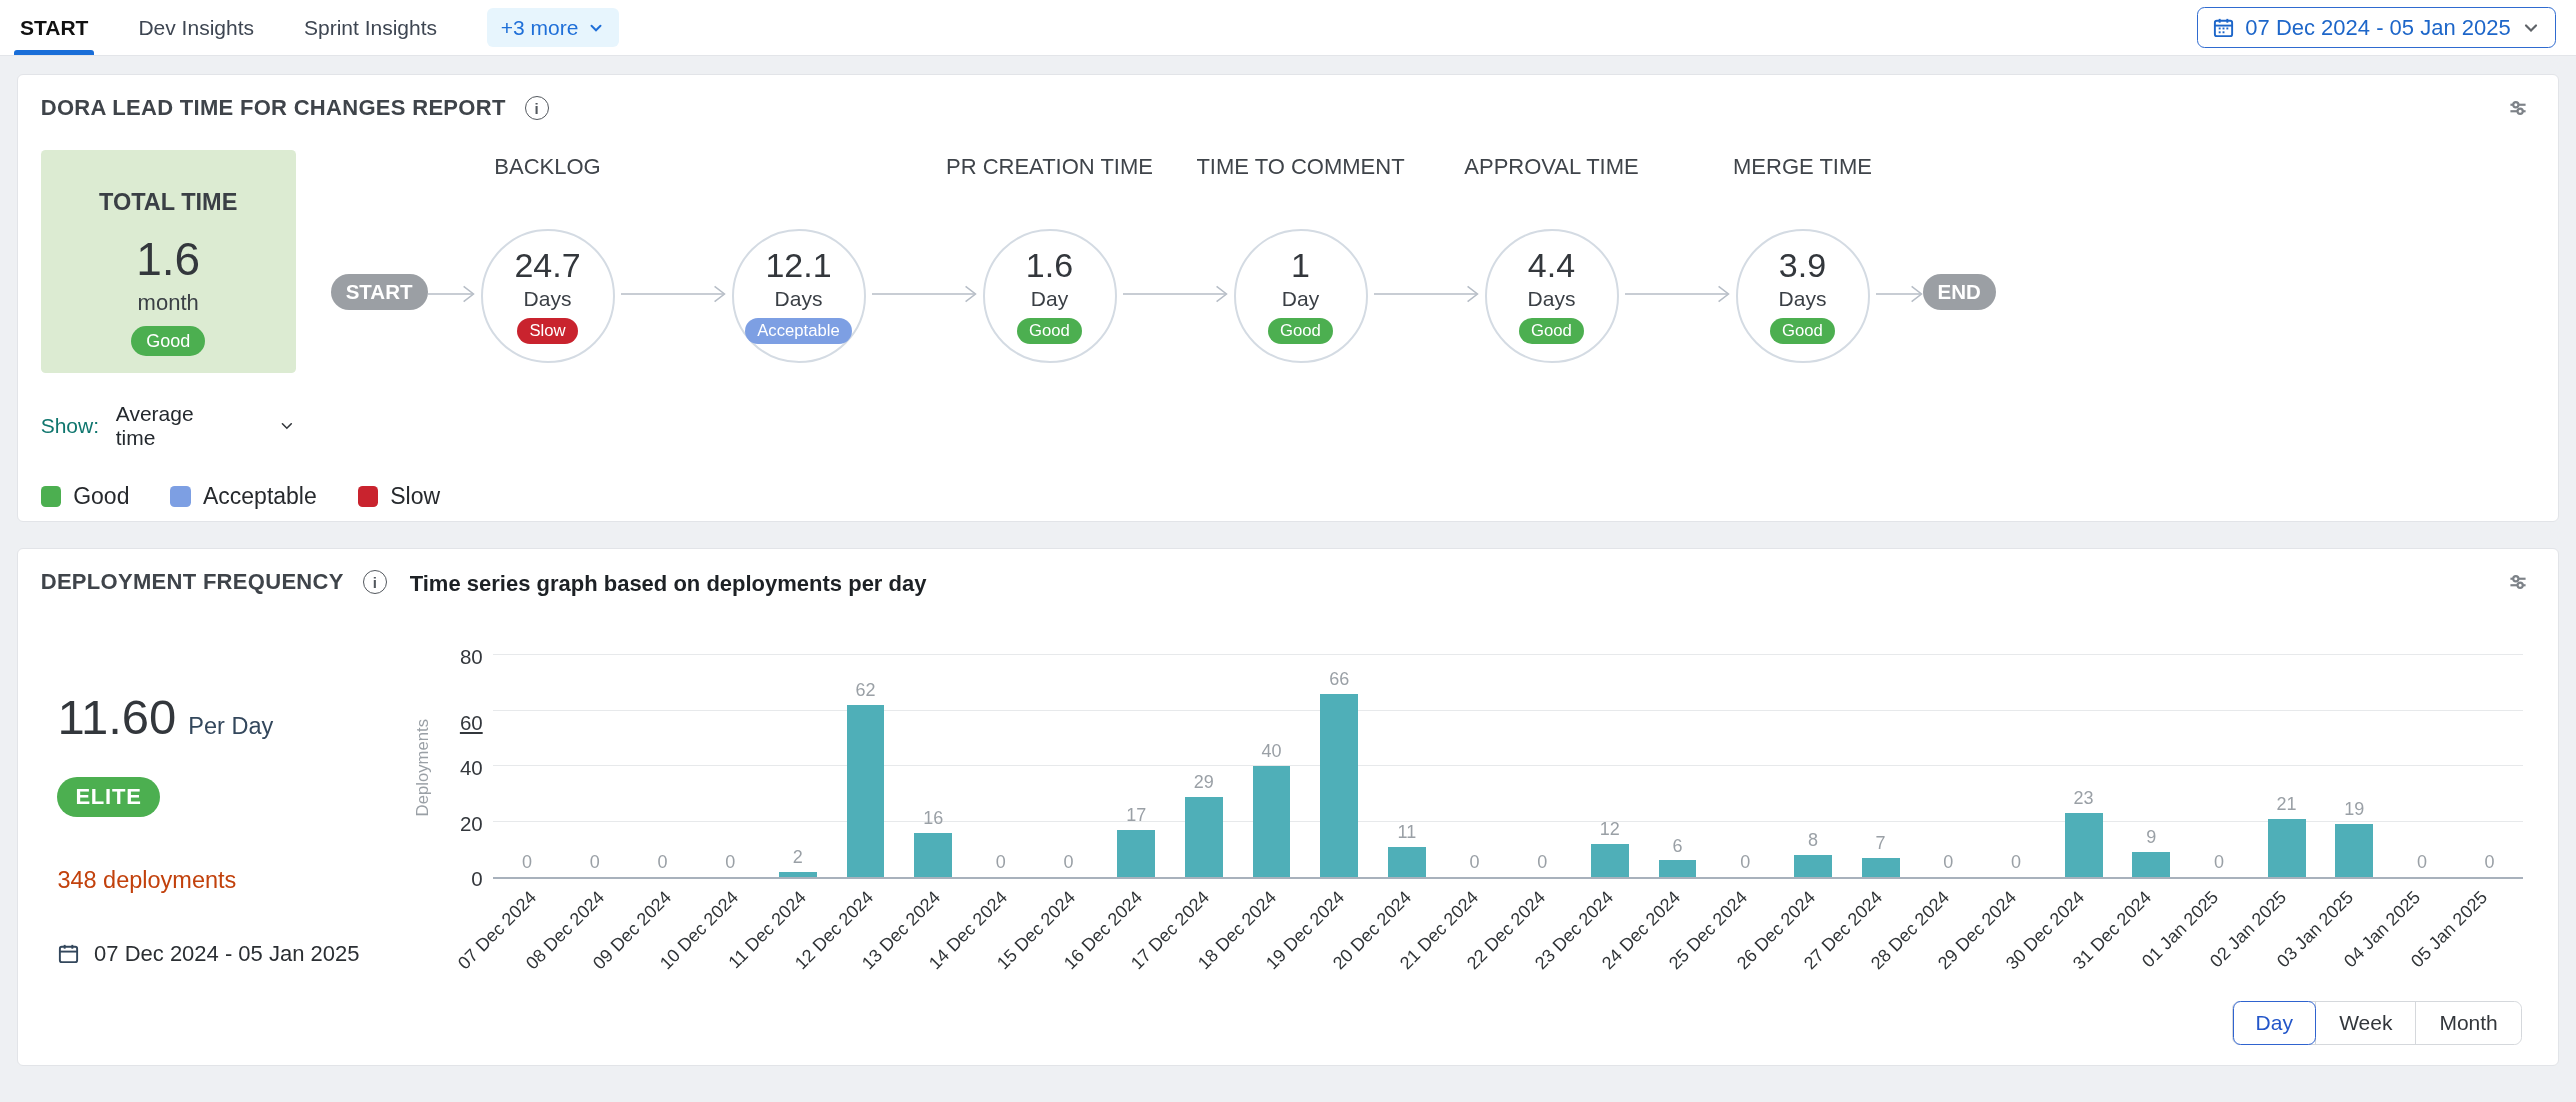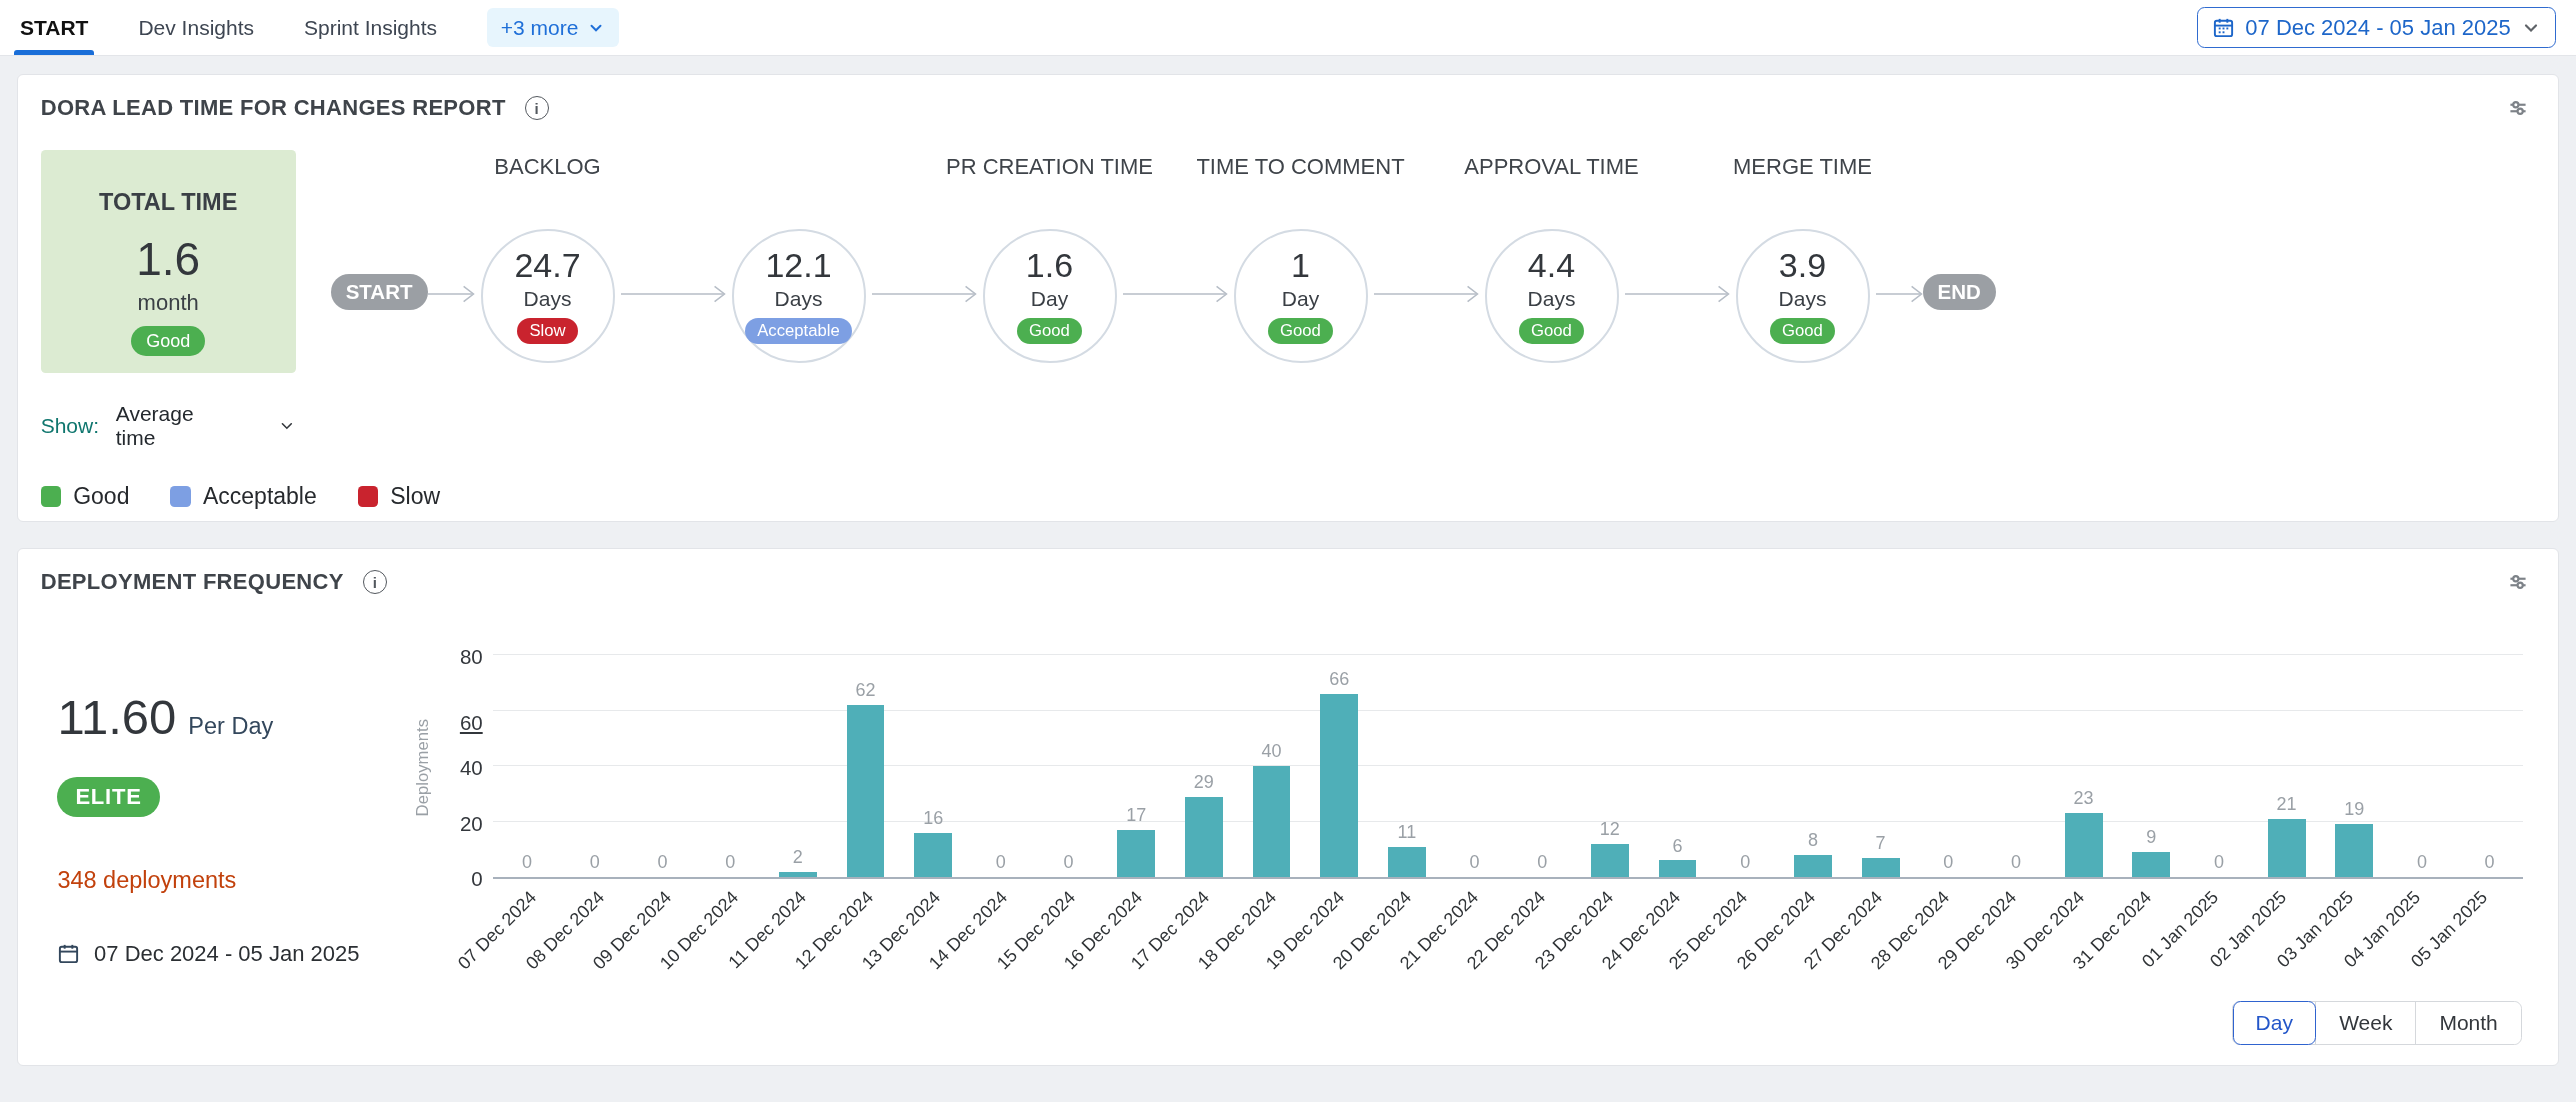--- a/index.html
+++ b/index.html
@@ -254,20 +254,21 @@
         </div>
       </div>
   </section>
 
   <section class="panel panel2">
     <div class="p2-head">
       <div class="title-row">
         <h2 class="panel-title">DEPLOYMENT FREQUENCY</h2>
         <span class="info">i</span>
       </div>
+      <div class="p2-subtitle">Time series graph based on deployments per day</div>
       <span class="sliders">
         <svg width="26" height="26" viewBox="0 0 24 24" fill="none" stroke="#7d8288" stroke-width="2">
             <line x1="5" y1="9" x2="19" y2="9"></line>
             <circle cx="10" cy="9" r="2.4" fill="#fff"></circle>
             <line x1="5" y1="15" x2="19" y2="15"></line>
             <circle cx="14" cy="15" r="2.4" fill="#fff"></circle>
           </svg>
       </span>
     </div>
 

